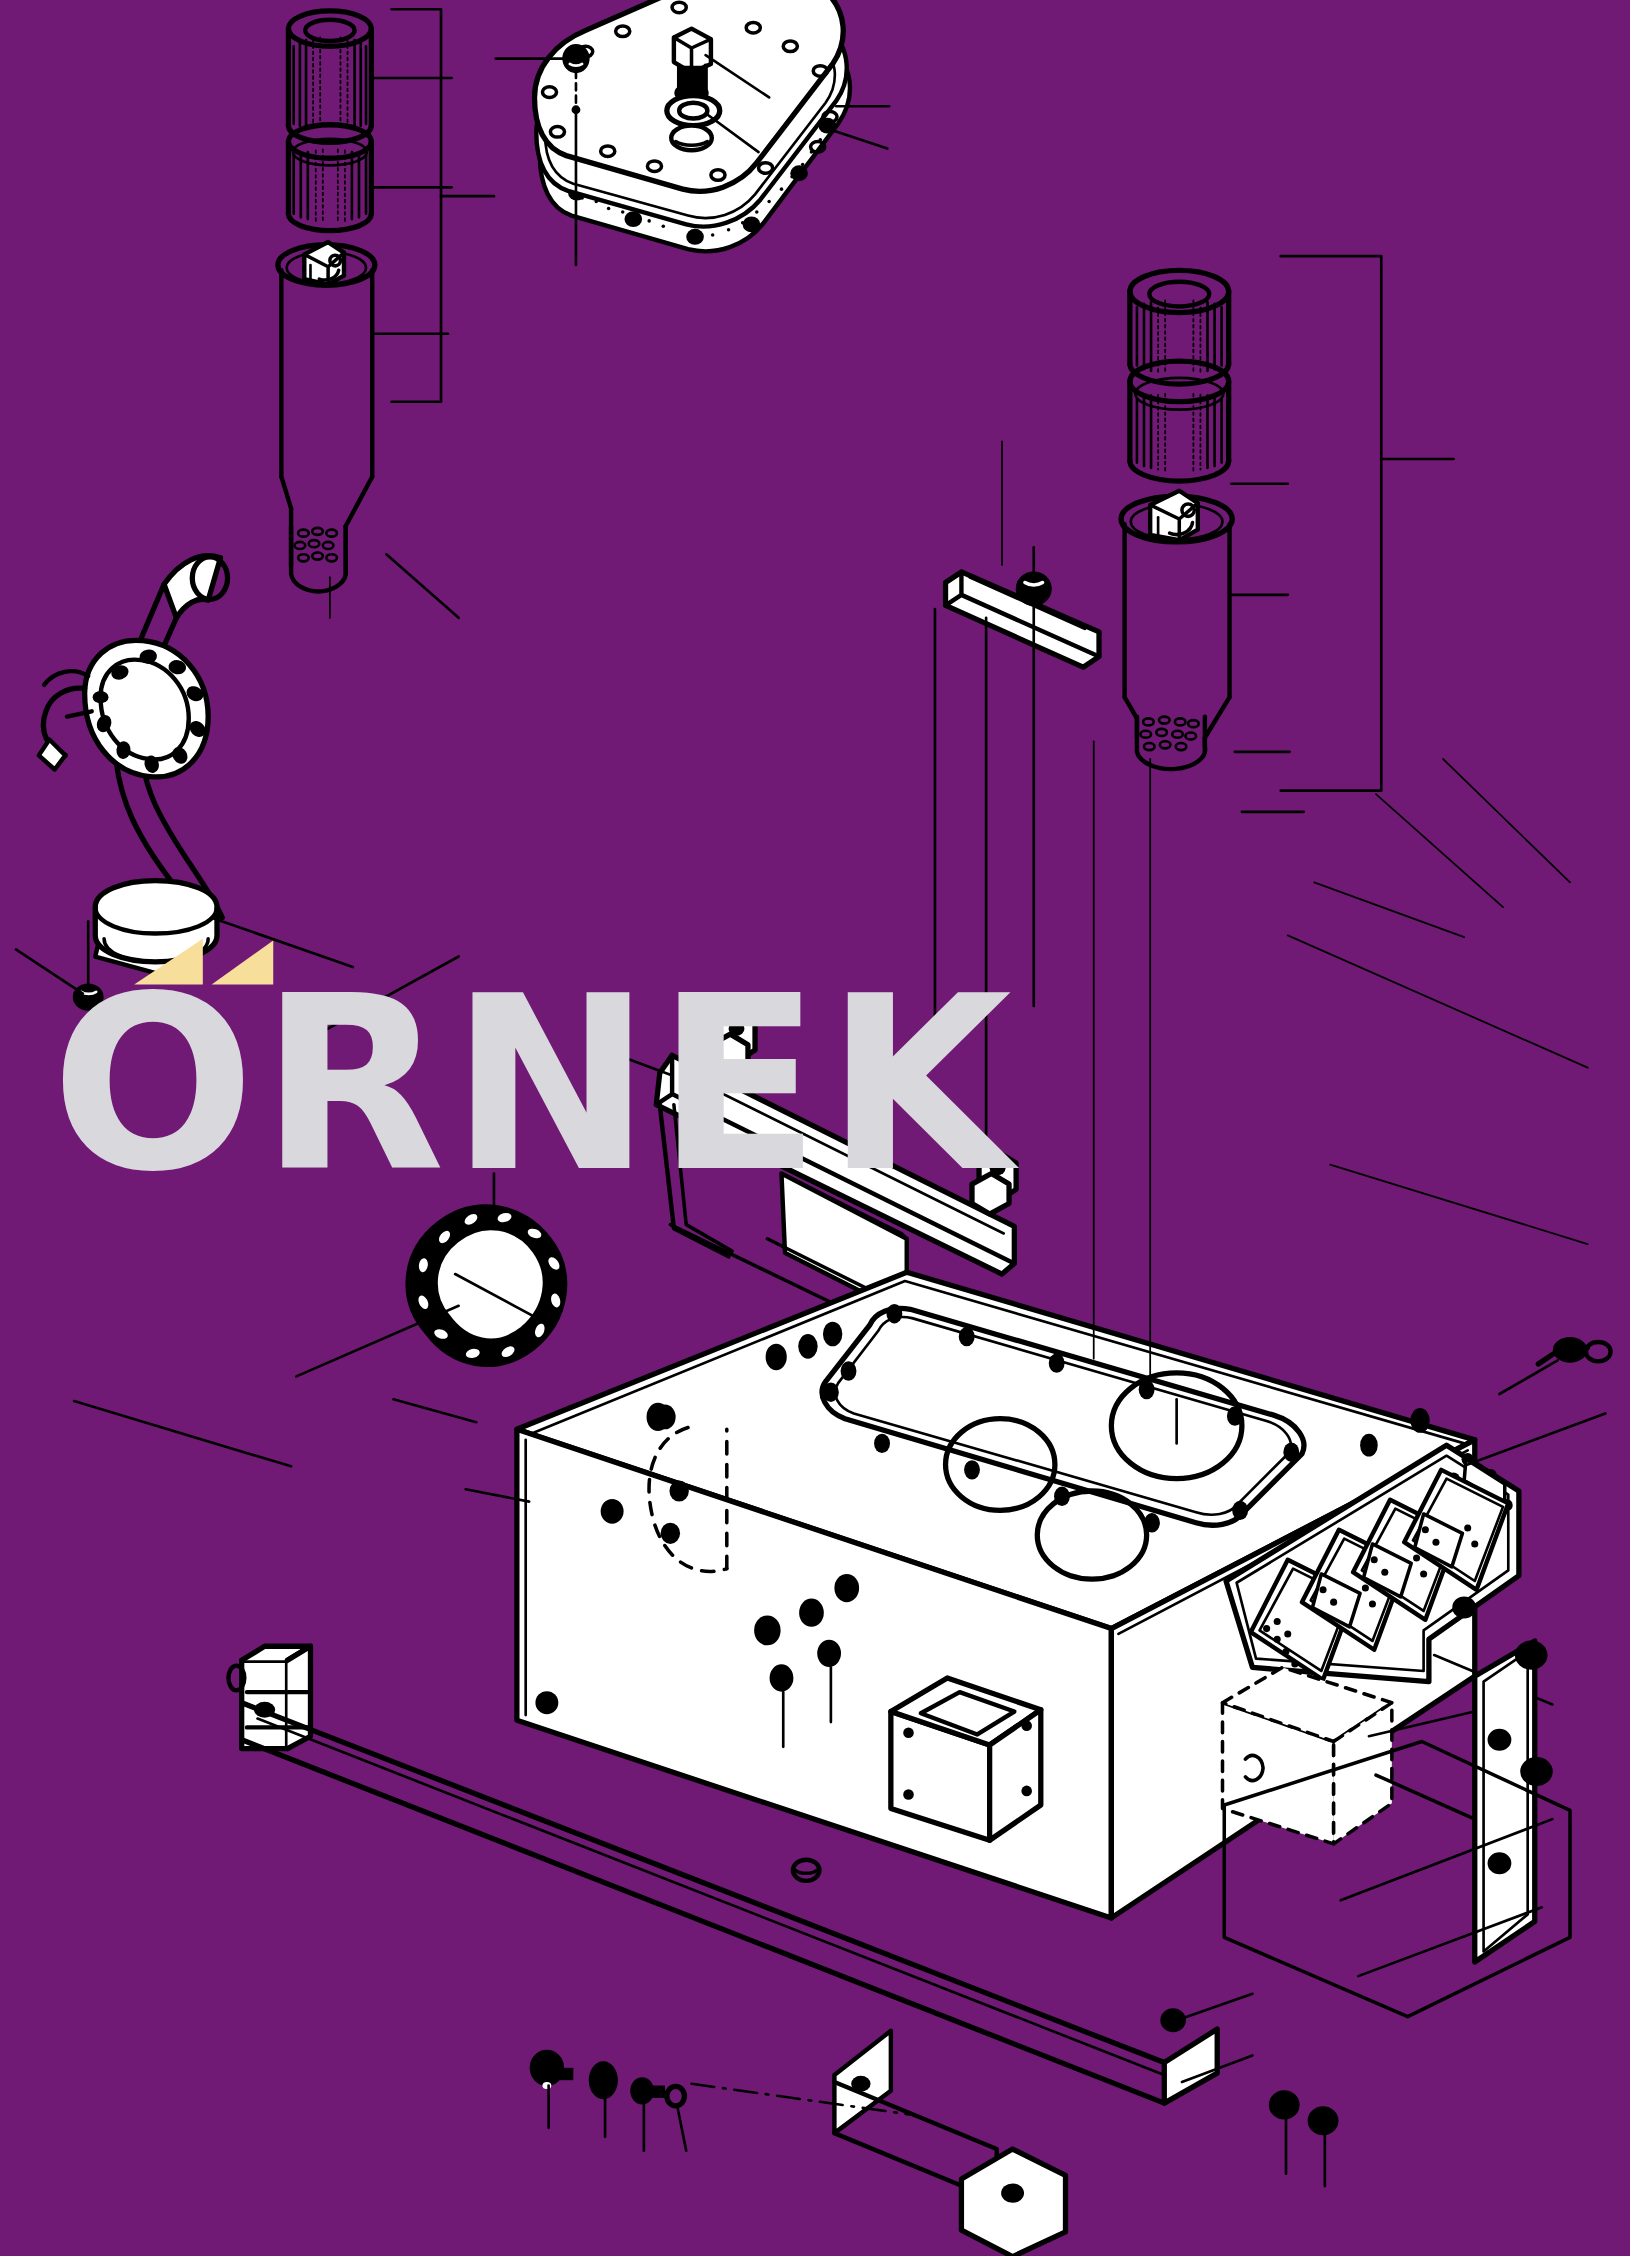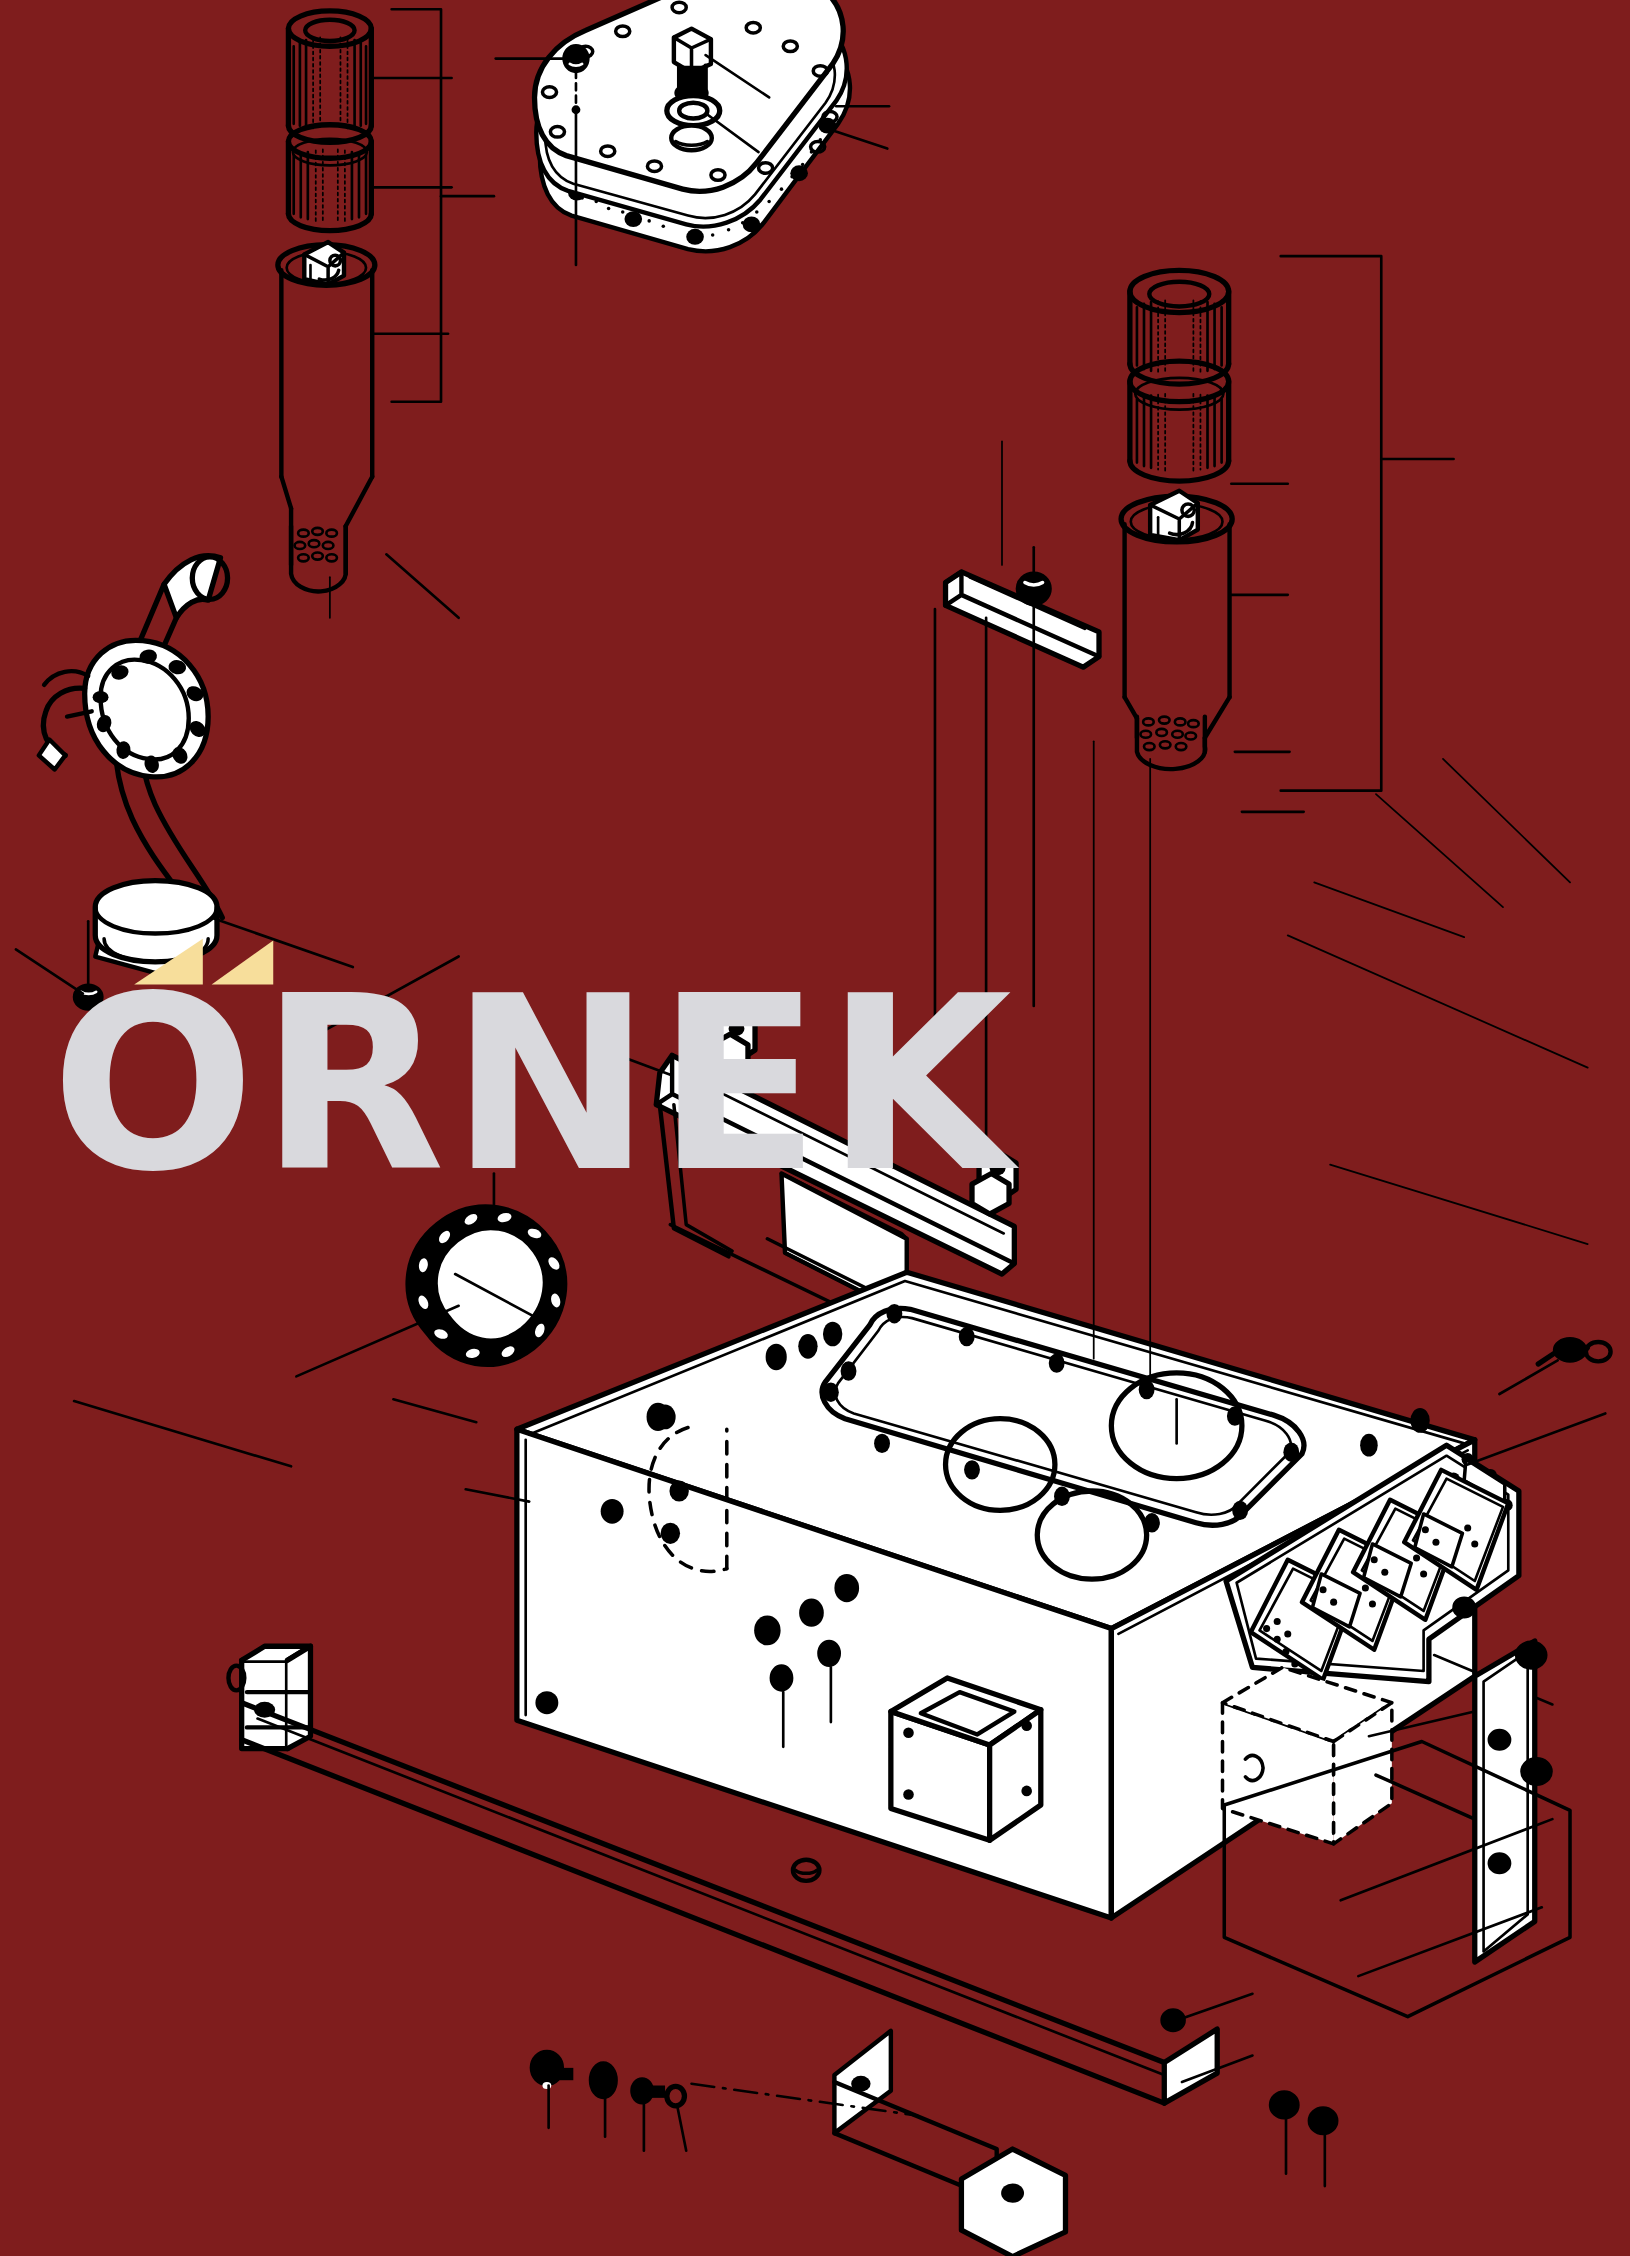--- a/index.html
+++ b/index.html
@@ -1,21 +1,21 @@
 <!DOCTYPE html>
 <html style="font-size:14px"><head>
 <meta charset="utf-8">
 <title>Hydraulic Tank Parts Diagram</title>
 <style>
   html,body{margin:0;padding:0;background:#ffffff;}
   body{font-family:"Liberation Sans",sans-serif;}
   #page{
     position:relative;
     width:1630px;height:2257px;
-    background:#7f1d1d;
+    background:#701a75;
     overflow:hidden;
   }
   #artboard{position:absolute;inset:0;}
   #artboard svg{display:block;width:1630px;height:2257px;}
 
   
   .wm{position:absolute;pointer-events:none;user-select:none;}
   #wm-brand{
     left:51px;top:965px;
     font-family:"DejaVu Sans",sans-serif;

